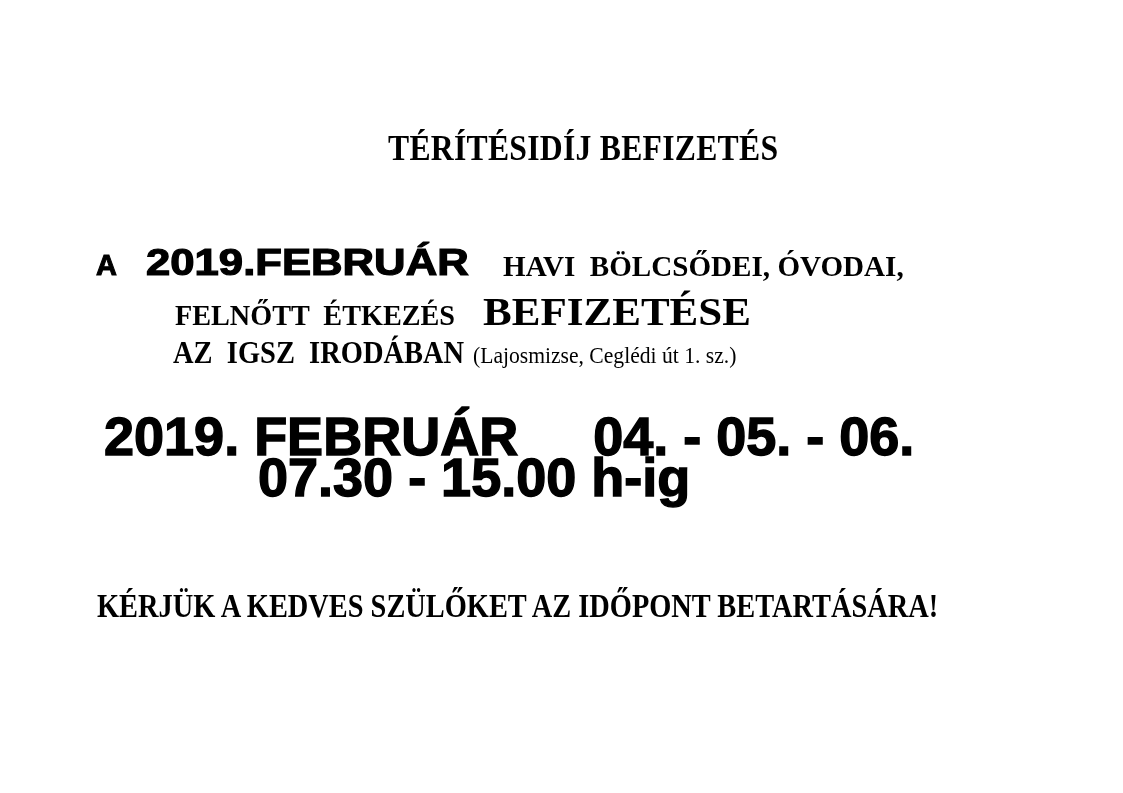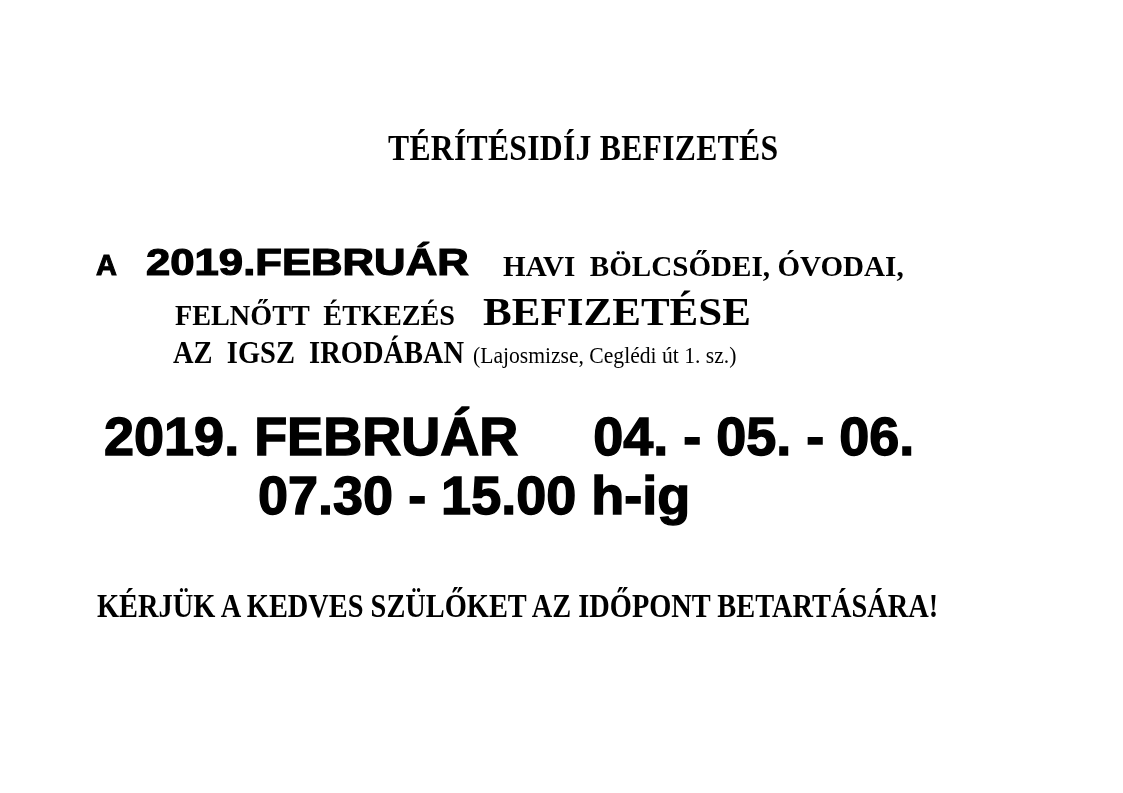--- a/index.html
+++ b/index.html
@@ -39,21 +39,21 @@
 
   .title        { left: 388px; top: 130px; font-size: 36px; transform: scaleX(0.88); letter-spacing: 0.3px; }
   .article      { left: 96px;  top: 251px; font-size: 29px; -webkit-text-stroke: 1px #000; }
   .month        { left: 146px; top: 244px; font-size: 37px; transform: scaleX(1.18); }
   .categories   { left: 503px; top: 251px; font-size: 30px; transform: scaleX(0.97); }
   .meal-small   { left: 175px; top: 300px; font-size: 30px; transform: scaleX(0.94); }
   .meal-big     { left: 483px; top: 291px; font-size: 41px; transform: scaleX(1.05); }
   .office       { left: 173px; top: 336px; font-size: 32px; transform: scaleX(0.89); }
   .office-note  { left: 473px; top: 343px; font-size: 24px; transform: scaleX(0.90); }
   .dates        { left: 104px;  top: 409px; font-size: 54px; -webkit-text-stroke: 1.4px #000; }
-  .hours        { left: 258px; top: 468px; font-size: 54px; -webkit-text-stroke: 1.4px #000; }
+  .hours        { left: 258px; top: 450px; font-size: 54px; -webkit-text-stroke: 1.4px #000; }
   .footer-line  { left: 97px;  top: 590px; font-size: 33px; transform: scaleX(0.86); }
 </style>
 </head>
 <body>
 
 <div class="page">
 
   <div class="seg serif-bold title">TÉRÍTÉSIDÍJ BEFIZETÉS</div>
 
   <div class="seg sans-heavy article">A</div>

